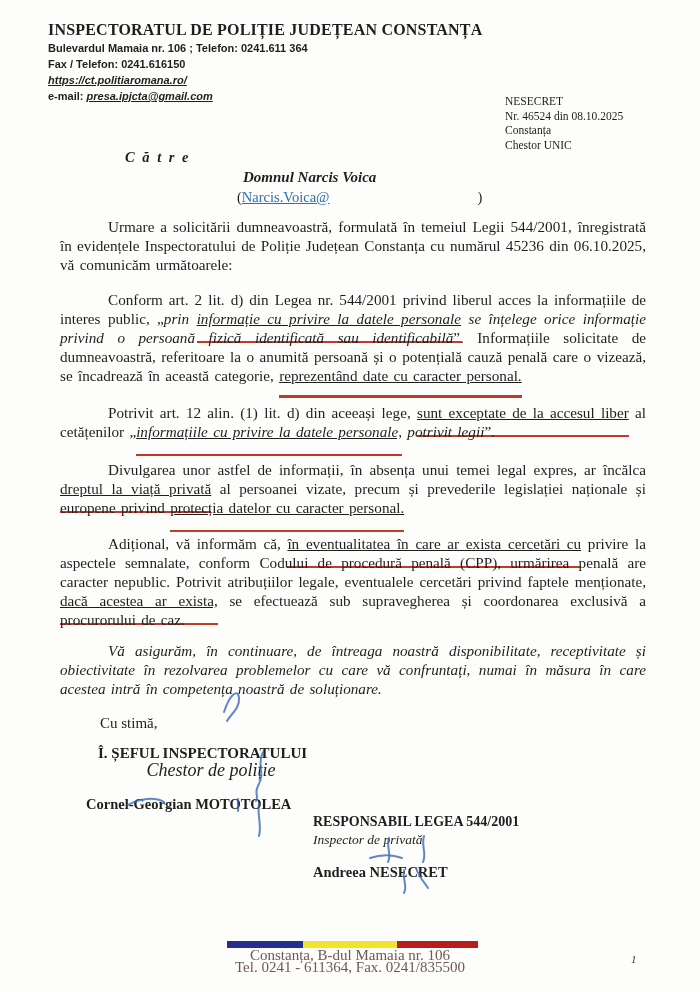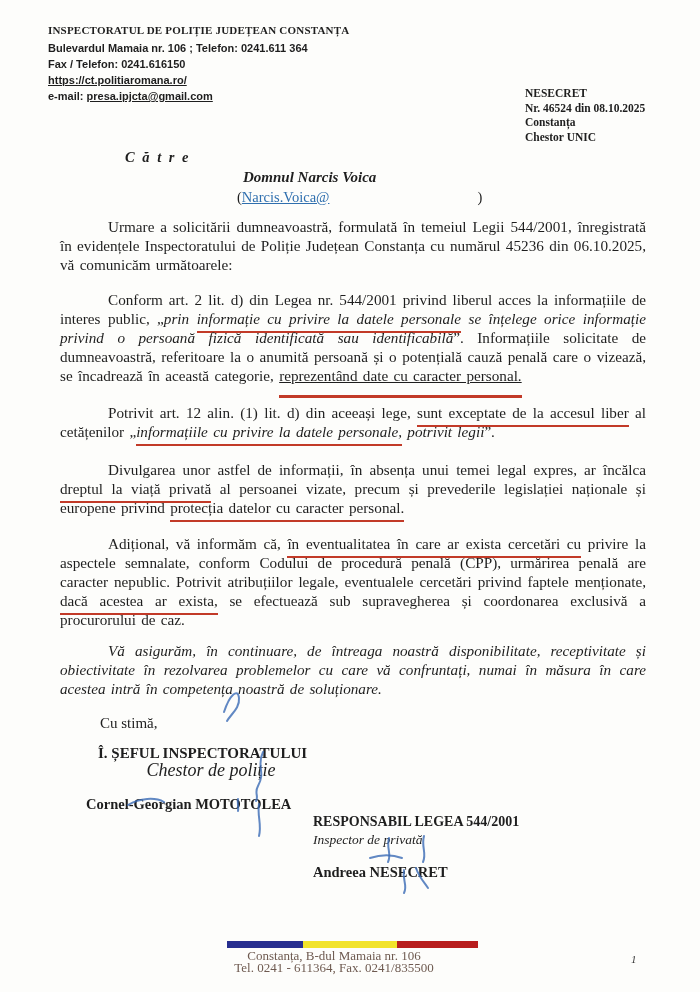--- a/index.html
+++ b/index.html
@@ -4,59 +4,59 @@
 <style>
   html,body{margin:0;padding:0;}
   body{
     width:700px;height:992px;overflow:hidden;position:relative;
     background:#fdfdfb;color:#1e1e1e;
     font-family:"Liberation Serif", serif;
   }
   .page{position:absolute;inset:0;padding:20px 42px 0 48px;box-sizing:border-box;}
 
   
-  .org-title{font-size:11px;font-weight:bold;letter-spacing:.2px;line-height:20px;}
+  .org-title{font-size:16px;font-weight:bold;letter-spacing:.2px;line-height:20px;}
   .hdr-line{font-family:"Liberation Sans", sans-serif;font-weight:bold;font-size:11px;line-height:16px;}
-  .u{text-decoration:underline;}
-  .header-right{position:absolute;left:505px;top:86px;font-size:11.5px;font-weight:bold;line-height:14.5px;margin-left:20px;}
+  .u{text-decoration:underline;font-style:italic;}
+  .header-right{position:absolute;left:505px;top:94px;font-size:11.5px;font-weight:normal;line-height:14.5px;}
 
   
   .catre{margin:44px 0 0 77px;font-weight:bold;font-style:italic;font-size:14.5px;letter-spacing:2px;line-height:18px;}
   .recipient-name{margin:2px 0 0 195px;font-weight:bold;font-style:italic;font-size:15px;line-height:19px;}
   .recipient-email-line{margin:1px 0 0 189px;font-size:14.5px;line-height:19px;}
   .link-blue{color:var(--link-blue);text-decoration:underline;}
   .spacer{display:inline-block;width:148px;}
 
   
   .para{margin:12px;font-size:15.2px;line-height:19px;text-align:justify;text-indent:48px;word-spacing:1.5px;}
   .p1{margin-top:10px;} .p2{margin-top:16px;} .p3{margin-top:18px;}
   .p4{margin-top:19px;} .p5{margin-top:17px;} .p6{margin-top:10px;font-style:italic;}
   .it{font-style:italic;}
-  .ru{border-bottom:2.5px solid var(--red-underline);padding-bottom:4px;}
+  .ru{border-bottom:2.5px solid var(--red-underline);padding-bottom:14px;text-decoration:underline;}
   .ru-thick{border-bottom:3.5px solid var(--red-underline);padding-bottom:11px;text-decoration:underline;}
 
   .closing{margin:16px 0 0 52px;font-size:15px;line-height:18px;}
 
   
   .sig-left{margin:12px 0 0 38px;width:250px;}
   .sig-left .sig-title{margin-left:12px;font-weight:bold;font-size:15px;line-height:18px;}
   .sig-left .sig-rank{text-align:center;font-style:italic;font-size:18px;line-height:17px;}
   .sig-left .sig-name{margin-top:16px;font-weight:bold;font-size:14.5px;line-height:18px;}
   .sig-right{margin:0 0 0 265px;width:215px;text-align:left;}
   .sig-right .sig-title{font-weight:bold;font-size:14px;line-height:18px;}
   .sig-right .sig-rank{font-style:italic;font-size:13.5px;line-height:17px;}
   .sig-right .sig-name{margin-top:15px;font-weight:bold;font-size:14.5px;line-height:18px;}
 
   
   .flag{position:absolute;left:227px;top:941px;width:251px;height:7px;display:flex;}
   .flag .b{width:76px;background:var(--flag-blue);}
   .flag .y{width:94px;background:var(--flag-yellow);}
   .flag .r{width:81px;background:var(--flag-red);}
-  .footer-text{position:absolute;left:164px;top:950px;width:340px;text-align:center;
-    font-size:13px;line-height:11.5px;color:#6e5a50;}
+  .footer-text{position:absolute;left:180px;top:950px;width:340px;text-align:center;
+    font-size:15px;line-height:11.5px;color:#6e5a50;}
   .page-num{position:absolute;left:631px;top:953px;font-style:italic;font-size:11px;color:#3a3a3a;}
 
   
   .pen{position:absolute;left:0;top:0;pointer-events:none;}
   .pen path{fill:none;stroke:var(--pen-blue);stroke-width:2;stroke-linecap:round;opacity:.8;}
 </style>
 </head>
 <body>
 
 <div class="page">

